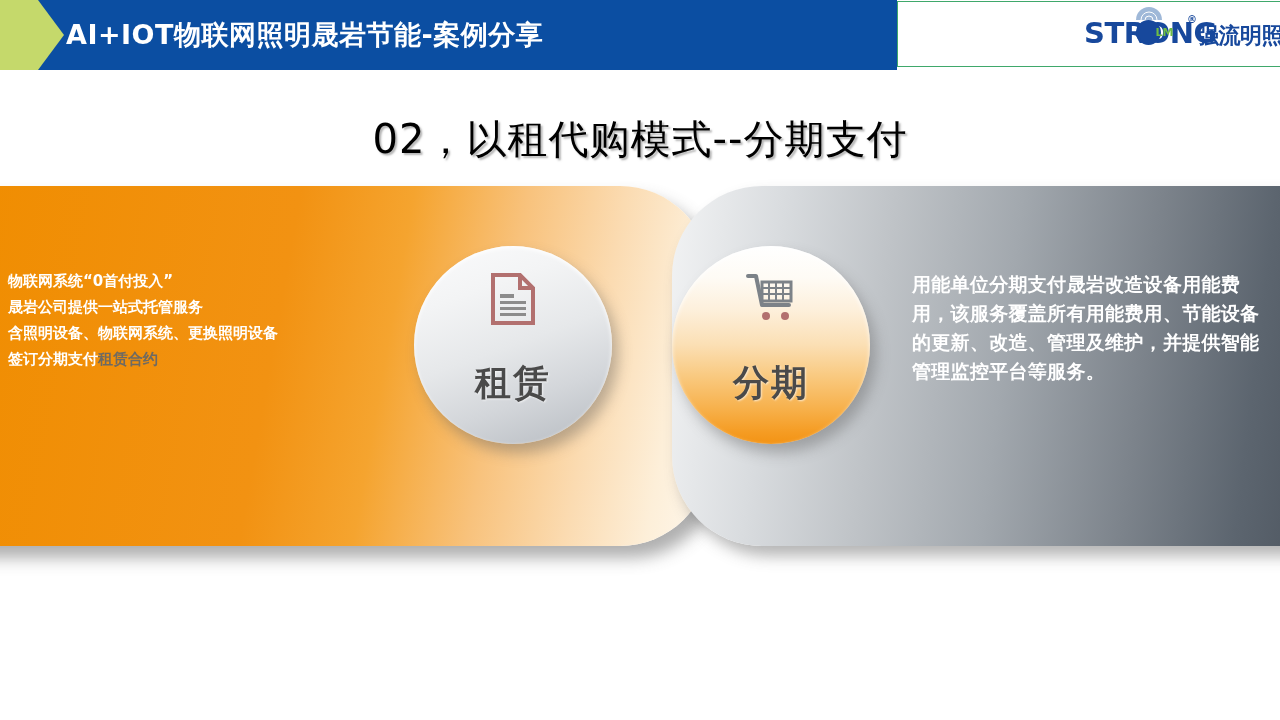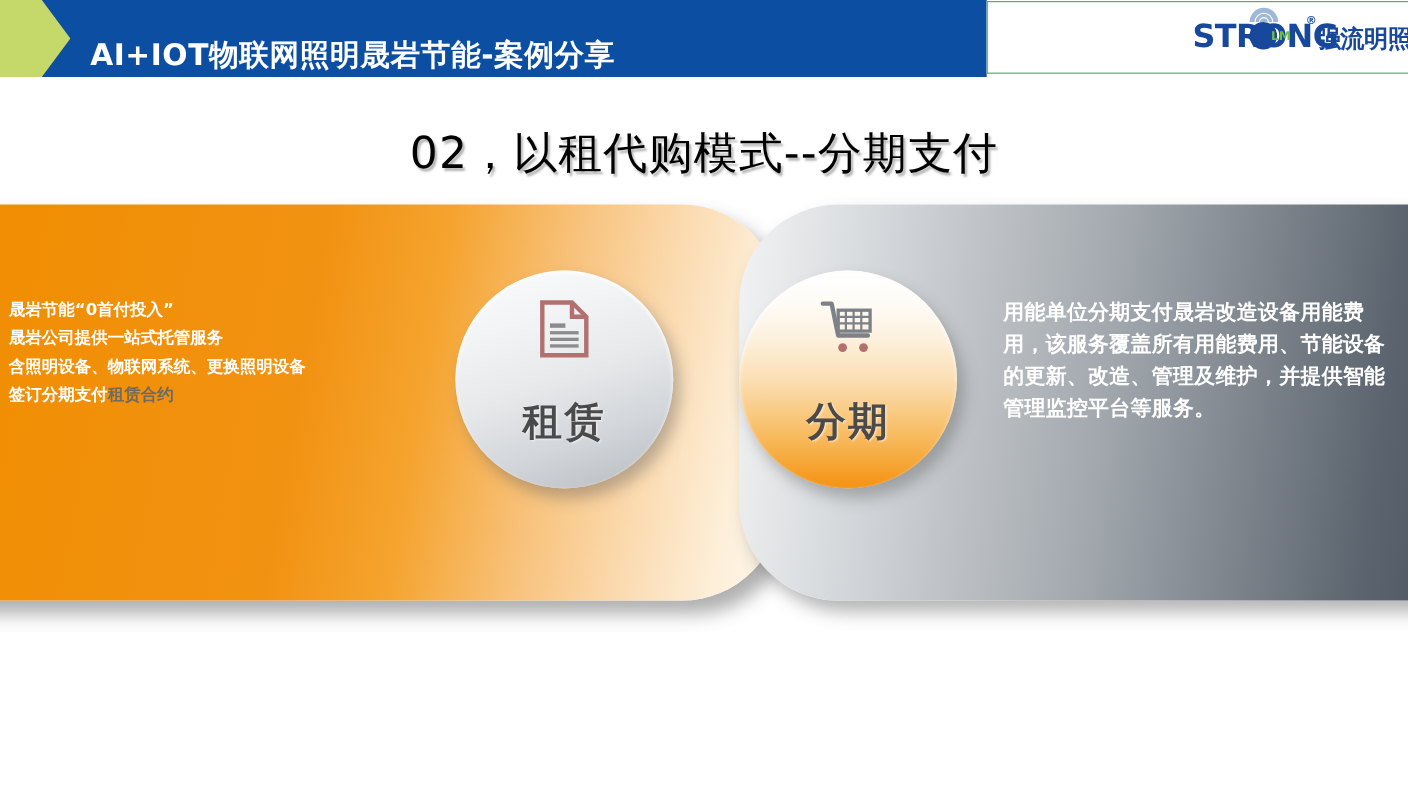--- a/index.html
+++ b/index.html
@@ -33,29 +33,28 @@
     position: absolute;
     left: 0; top: 0;
     width: 64px;
     height: 70px;
     background: #C5D96B;
     clip-path: polygon(0 0, 38px 0, 64px 35px, 38px 70px, 0 70px);
   }
   .header-title {
     position: absolute;
     left: 66px;
-    top: 16px;
+    top: 0;
     height: 67px;
     line-height: 70px;
     color: #ffffff;
     font-size: 27px;
     font-weight: bold;
     letter-spacing: 0.5px;
     white-space: nowrap;
-    margin-left: 16px;
   }
 
   
   .logo-box {
     position: absolute;
     left: 897px;
     top: 1px;
     width: 383px;
     height: 66px;
     background: #ffffff;
@@ -327,21 +326,21 @@
 </div>
 
 <div class="slide-title">02，以租代购模式--分期支付</div>
 
 <div class="panels">
 
   <div class="panel-left"></div>
   <div class="panel-right"></div>
 
   <div class="left-text">
-    <div class="line">晟岩节能“0首付投入”</div>
+    <div class="line">物联网系统“0首付投入”</div>
     <div class="line">晟岩公司提供一站式托管服务</div>
     <div class="line">含照明设备、物联网系统、更换照明设备</div>
     <div class="line"><span>签订分期支付</span><span class="accent">租赁合约</span></div>
   </div>
 
   <div class="right-text">用能单位分期支付晟岩改造设备用能费用，该服务覆盖所有用能费用、节能设备的更新、改造、管理及维护，并提供智能管理监控平台等服务。</div>
 
   <div class="circle circle-rental">
     <div class="circle-icon">
       <svg width="46" height="54" viewBox="0 0 46 54">

